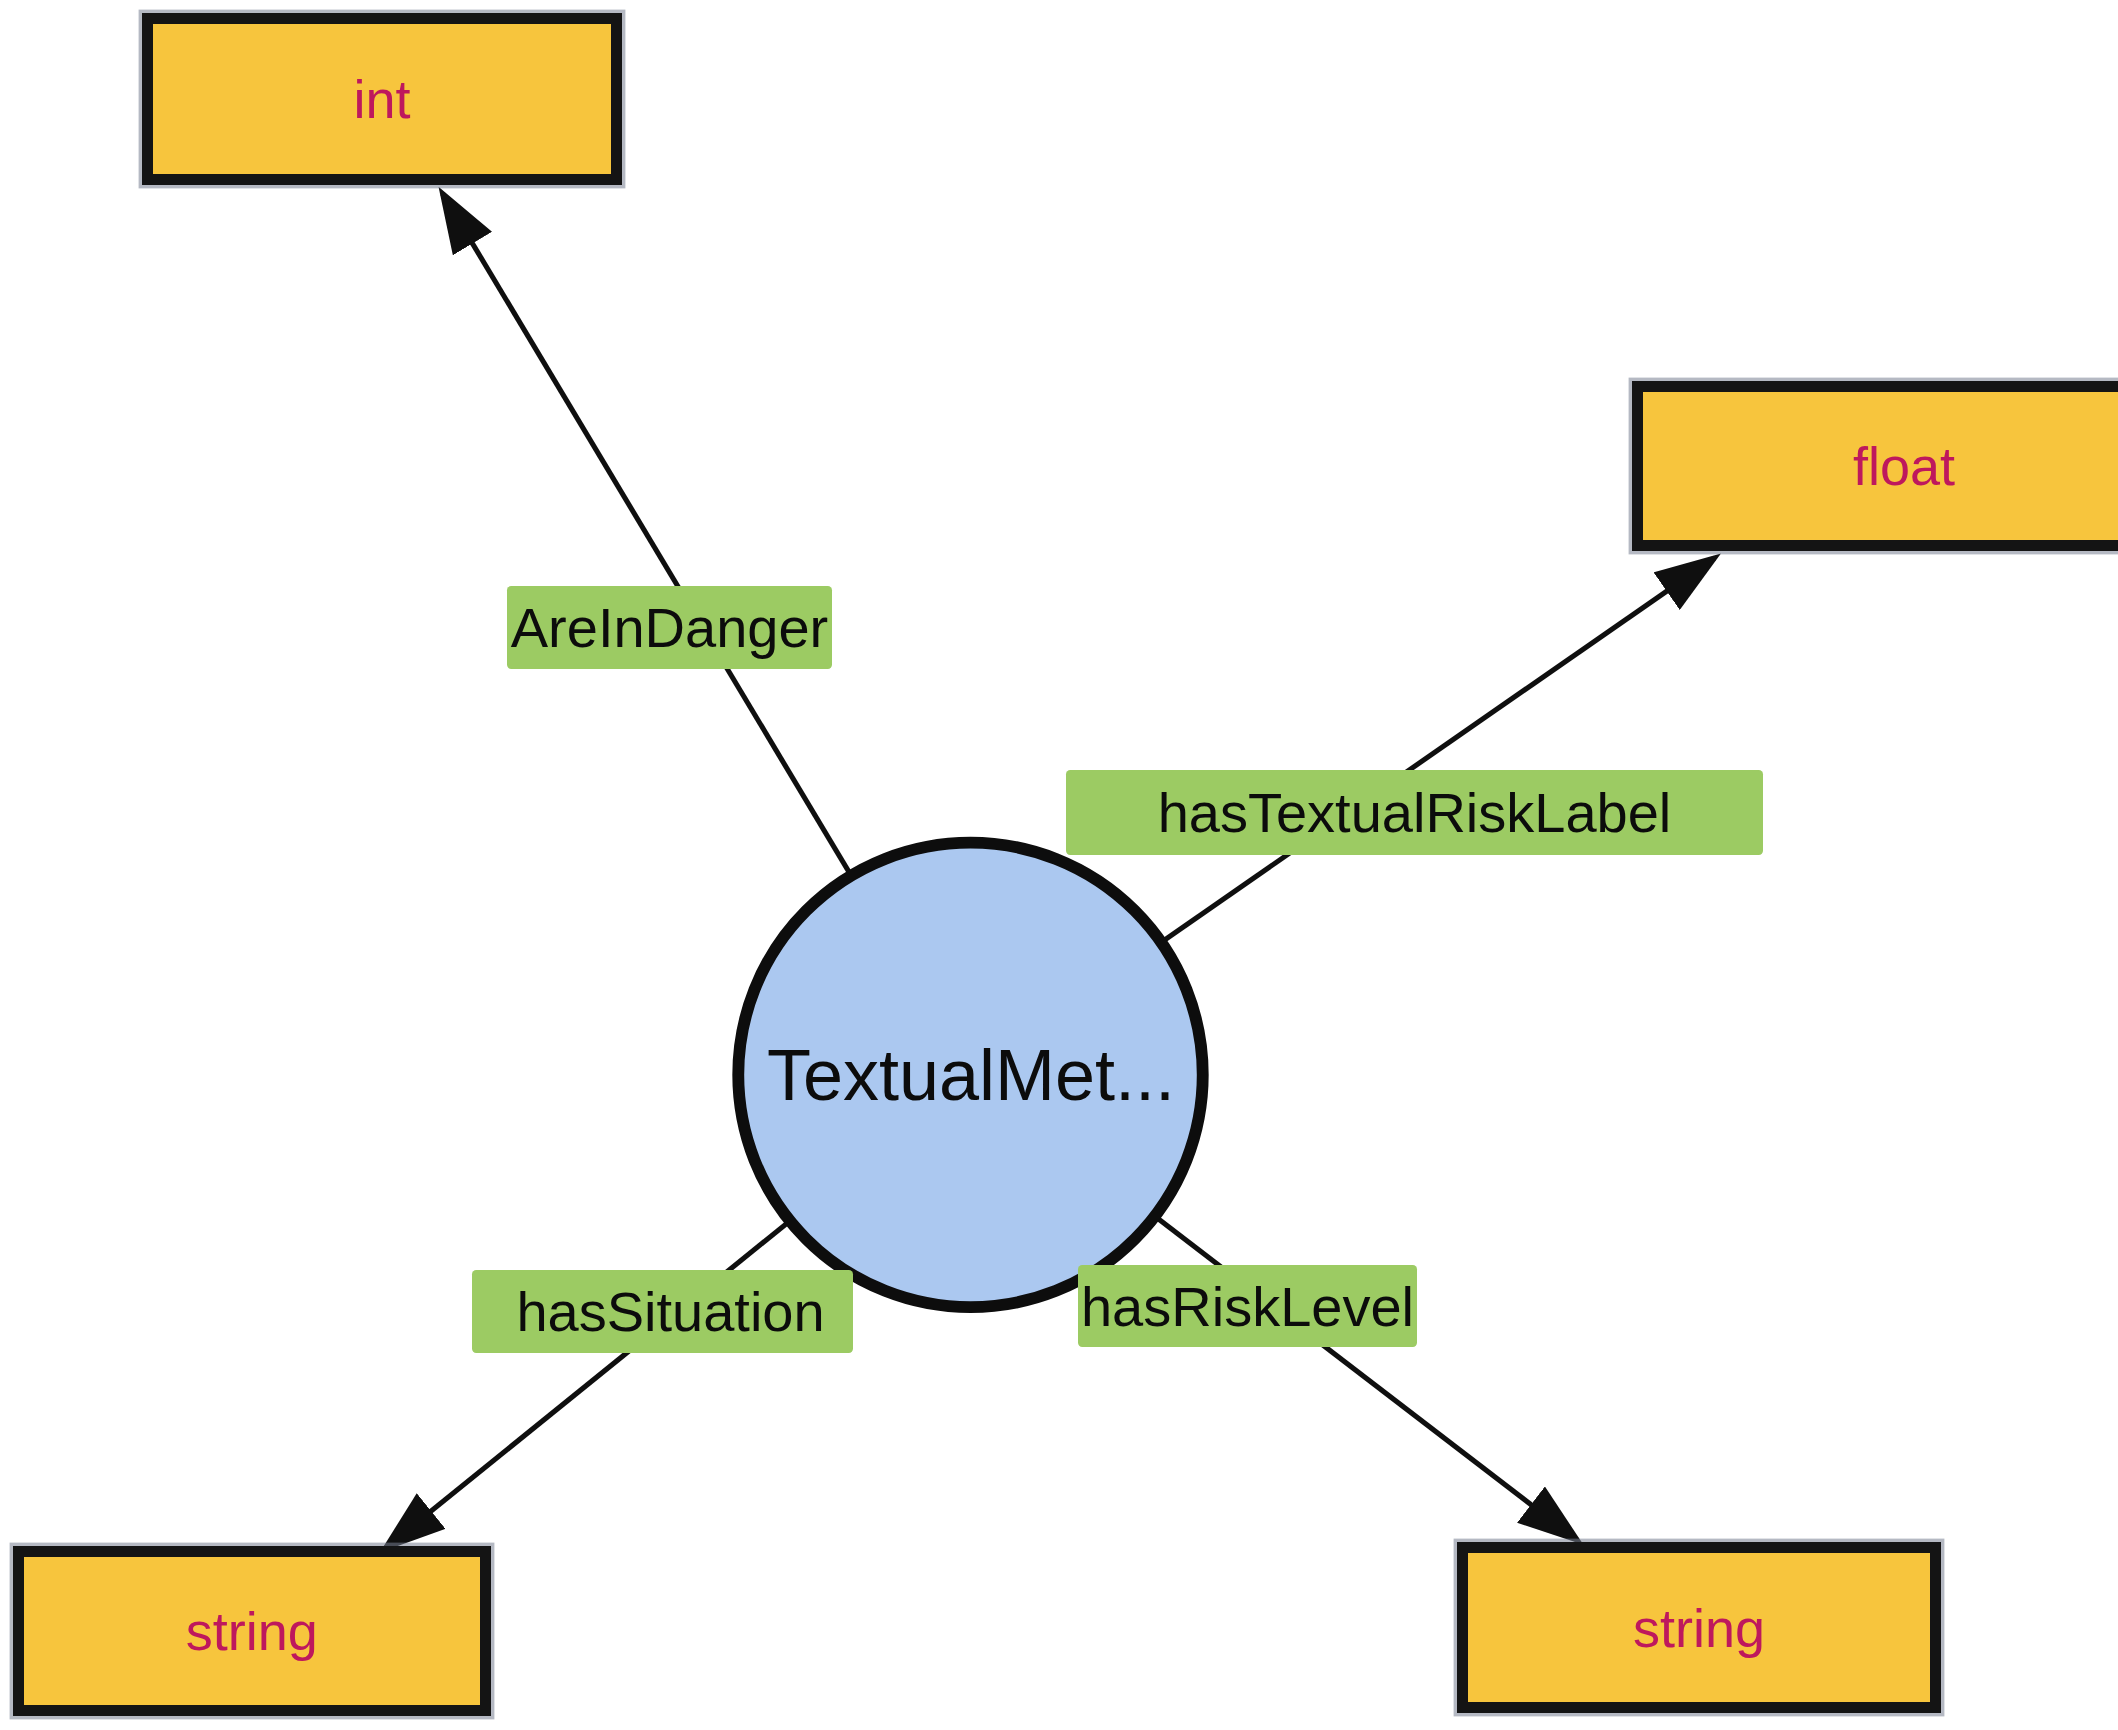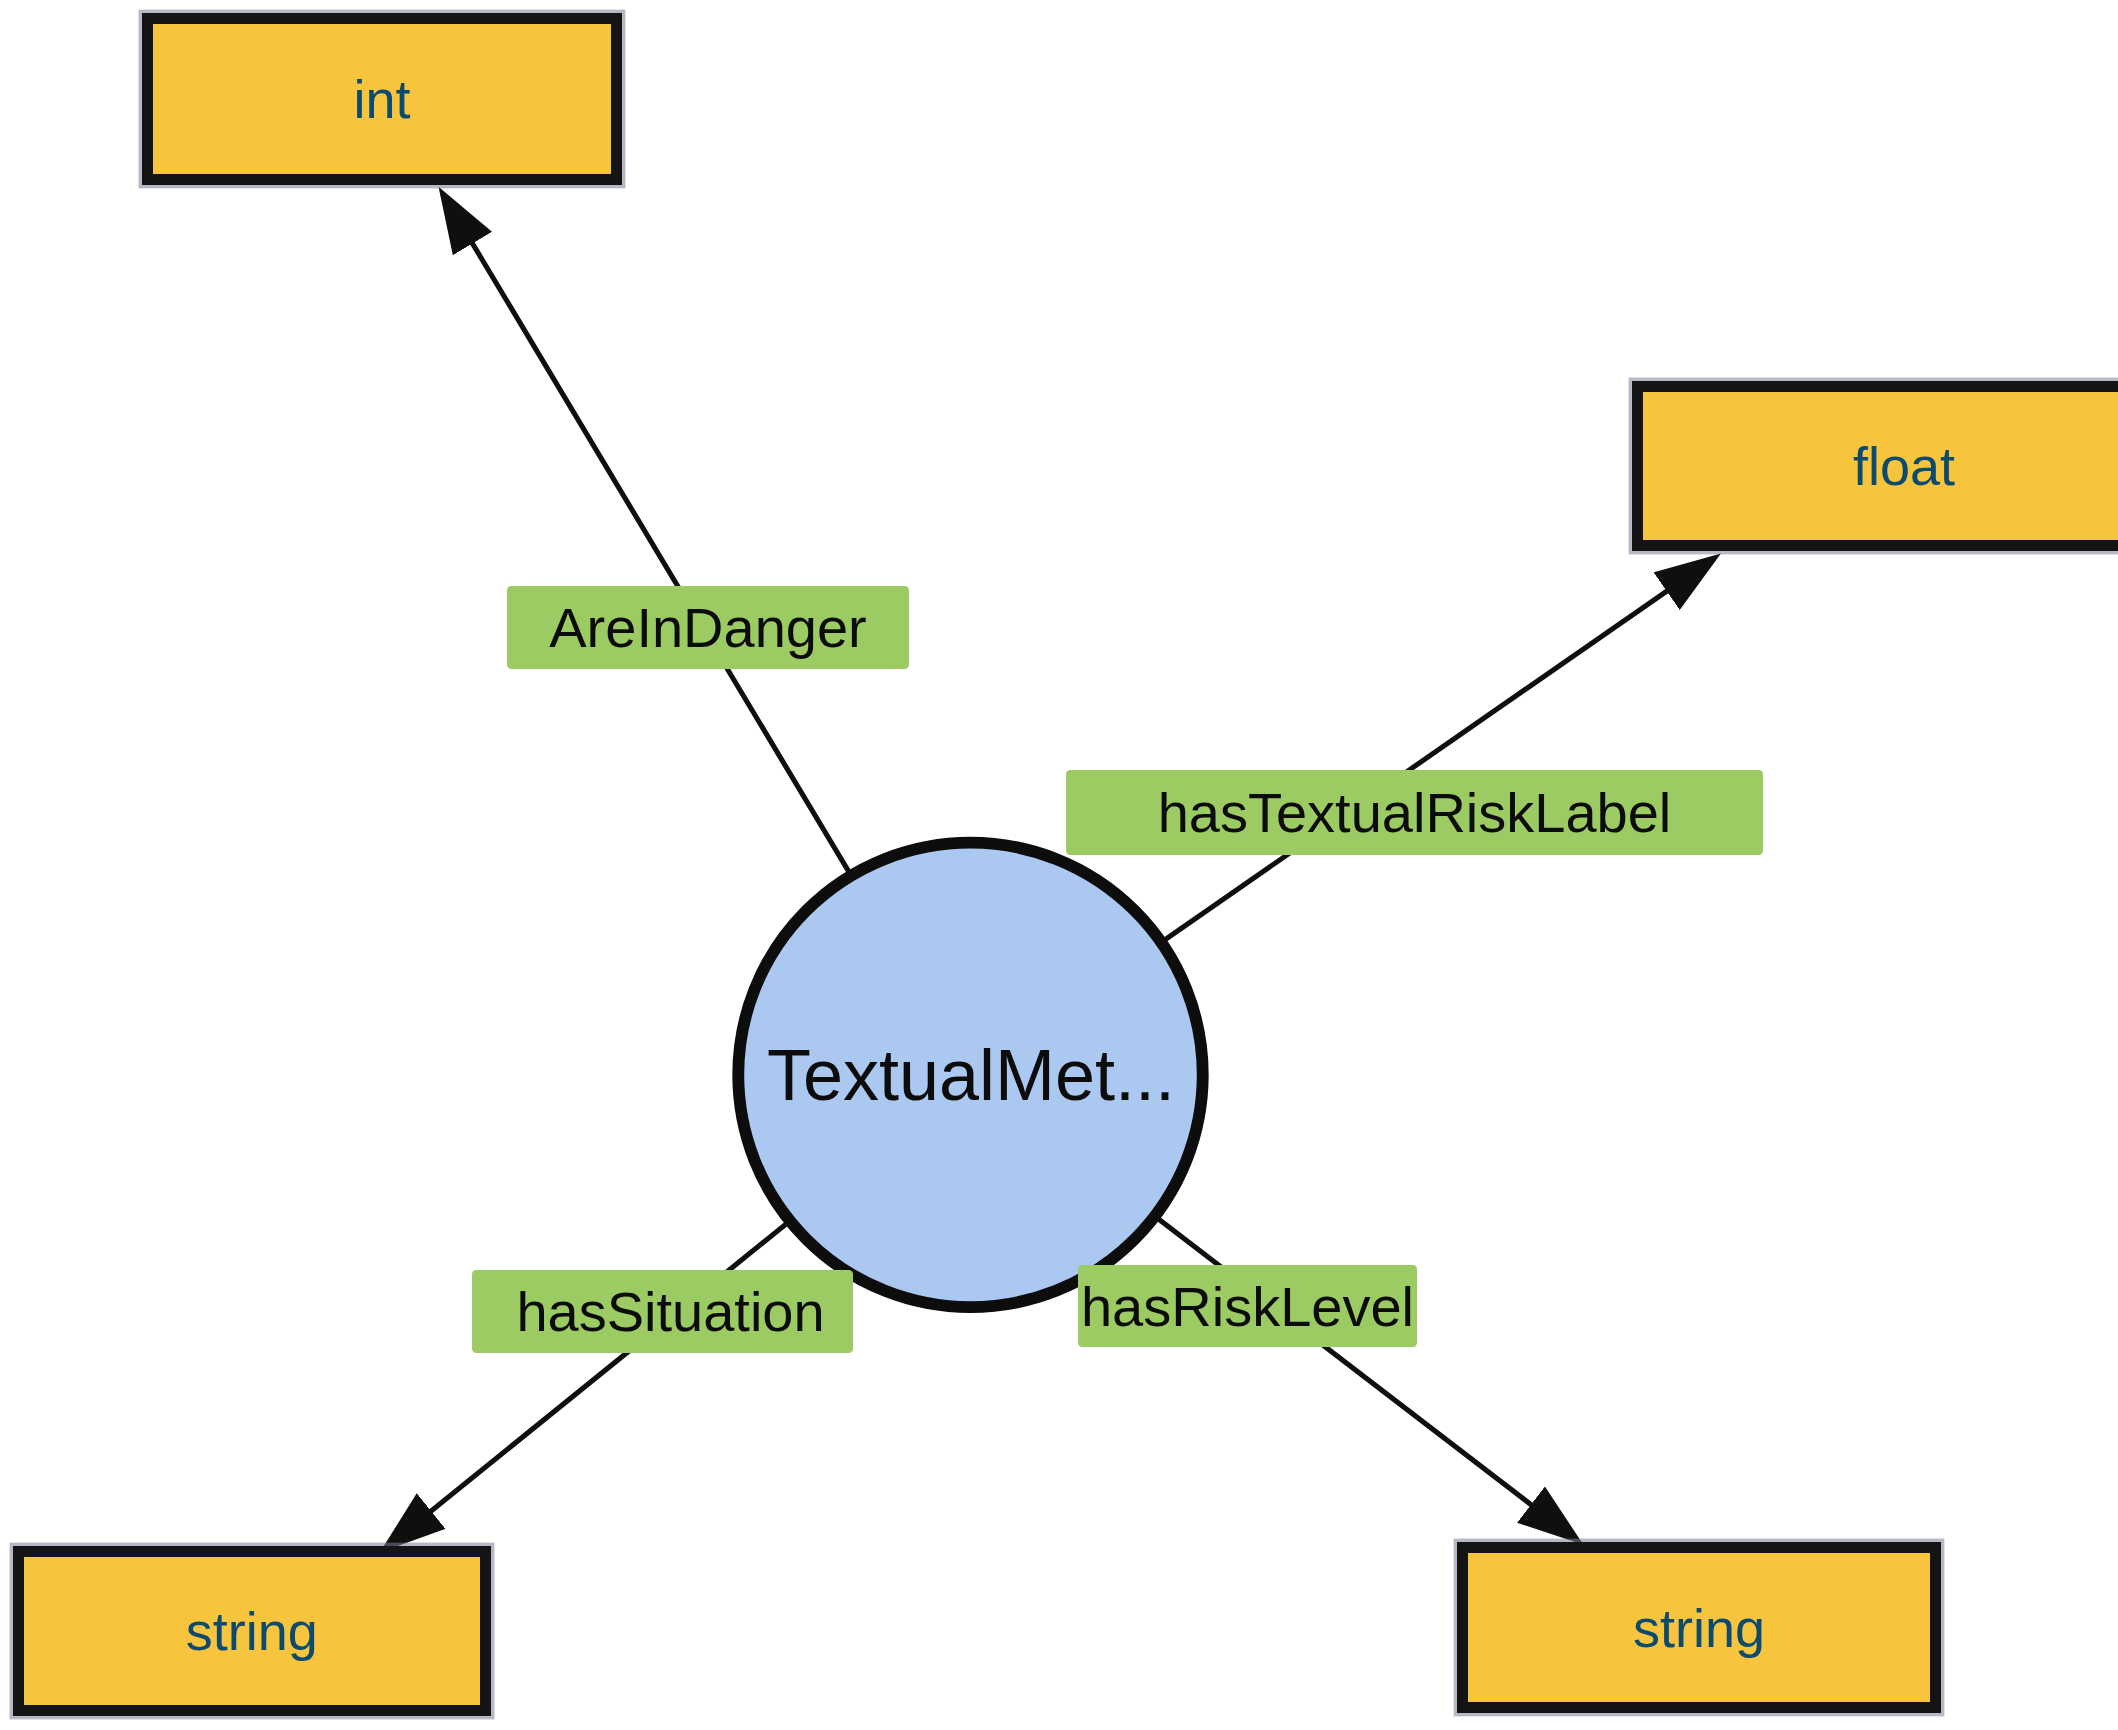--- a/index.html
+++ b/index.html
@@ -34,21 +34,21 @@
   .dt-box {
     position: absolute;
     box-sizing: border-box;
     background: #f7c53d;
     border: 11px solid #141414;
     box-shadow: 0 0 0 3.4px rgba(120, 128, 145, 0.55);
     display: flex;
     align-items: center;
     justify-content: center;
     font-size: 54px;
-    color: #0c4a6e;
+    color: #be185d;
   }
   .edge-label {
     position: absolute;
     box-sizing: border-box;
     background: #9ccb63;
     border-radius: 4.2px;
     display: flex;
     align-items: center;
     justify-content: center;
     font-size: 56px;
@@ -68,21 +68,21 @@
     color: #0c0c0c;
     white-space: nowrap;
     pointer-events: none;
   }
   
   .dt-int          { left: 142px;  top: 12.7px;   width: 480px; height: 172px; }
   .dt-float        { left: 1632px; top: 381px;  width: 544px; height: 170px; }
   .dt-string-left  { left: 12.7px;   top: 1546px; width: 478px; height: 170px; }
   .dt-string-right { left: 1457px; top: 1542px; width: 484px; height: 171px; }
   
-  .el-areindanger          { left: 507px;  top: 586px;  width: 402px; height: 83px; align-items: center; }
+  .el-areindanger          { left: 507px;  top: 586px;  width: 325px; height: 83px; align-items: center; }
   .el-hastextualrisklabel  { left: 1066px; top: 770px;  width: 697px; height: 85px; }
   .el-hassituation         { left: 472px;  top: 1270px; width: 381px; height: 83px; padding-left: 16px; }
   .el-hasrisklevel         { left: 1078px; top: 1265px; width: 339px; height: 82px; }
 </style>
 </head>
 <body>
 
 <div class="canvas">
 
   <svg class="edges-layer" viewBox="0 0 2500 2042">

